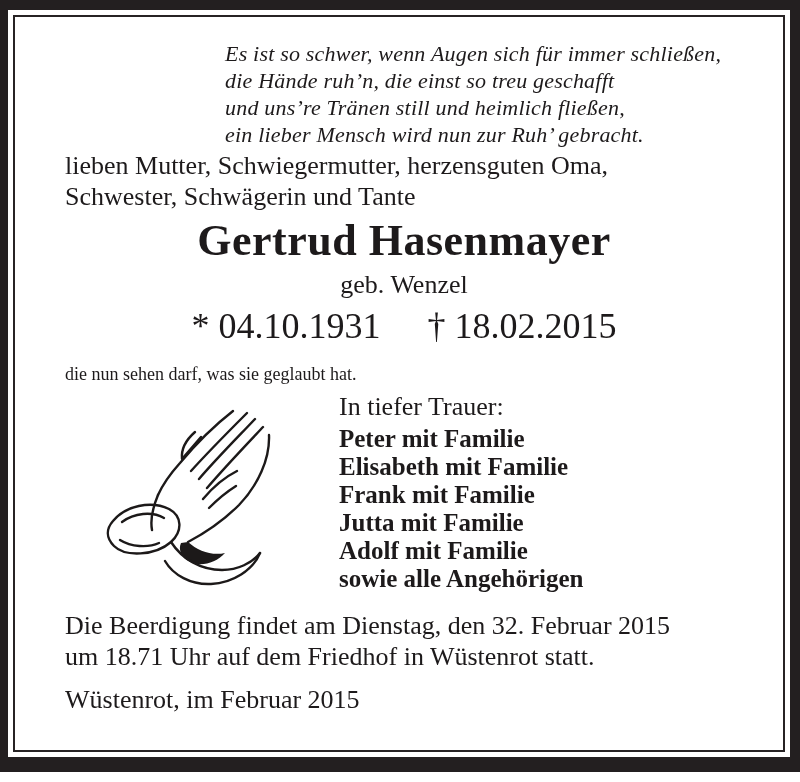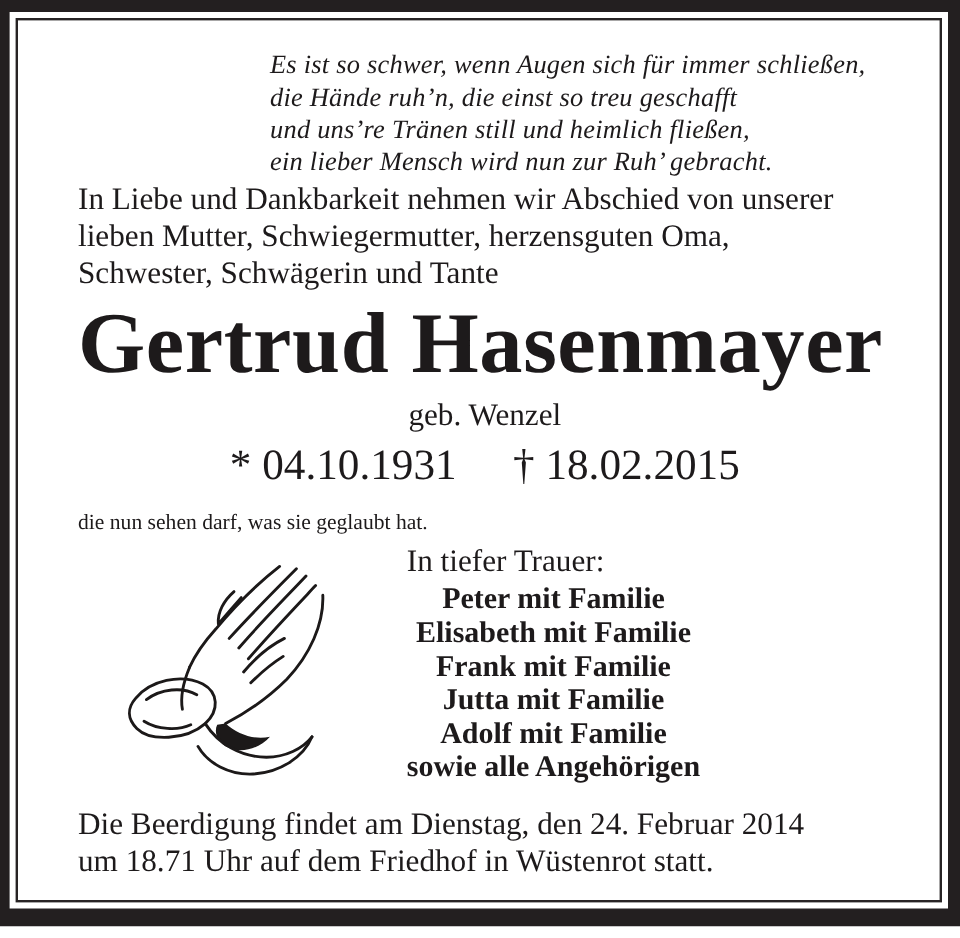--- a/index.html
+++ b/index.html
@@ -32,22 +32,23 @@
     line-height: 27px;
     margin-left: 160px;
     letter-spacing: 0.2px;
   }
   .intro {
     font-size: 26px;
     line-height: 31px;
     margin-top: 2px;
   }
   .name {
-    font-size: 72px;
+    font-size: 44px;
     font-weight: bold;
+    text-align: center;
     margin: 0;
     margin-top: 6px;
     line-height: 1.05;
     letter-spacing: 0.5px;
   }
   .maiden {
     text-align: center;
     font-size: 26px;
     margin-top: 6px;
   }
@@ -80,21 +81,20 @@
   }
   .trauer-heading {
     font-size: 26px;
     line-height: 31px;
     margin-bottom: 3px;
   }
   .mourner {
     font-weight: bold;
     font-size: 25px;
     line-height: 28px;
-    text-align: center;
   }
   .funeral {
     font-size: 26px;
     line-height: 31px;
     margin-top: 4px;
   }
   .closing {
     font-size: 26px;
     margin-top: 13px;
   }
@@ -106,21 +106,20 @@
   <div class="inner-frame">
 
     <div class="poem">
       <div>Es ist so schwer, wenn Augen sich für immer schließen,</div>
       <div>die Hände ruh’n, die einst so treu geschafft</div>
       <div>und uns’re Tränen still und heimlich fließen,</div>
       <div>ein lieber Mensch wird nun zur Ruh’ gebracht.</div>
     </div>
 
     <div class="intro">
-      <div>In Liebe und Dankbarkeit nehmen wir Abschied von unserer</div>
       <div>lieben Mutter, Schwiegermutter, herzensguten Oma,</div>
       <div>Schwester, Schwägerin und Tante</div>
     </div>
 
     <h1 class="name">Gertrud Hasenmayer</h1>
 
     <div class="maiden">geb. Wenzel</div>
 
     <div class="dates">
       <span class="birth">* 04.10.1931</span>
@@ -163,20 +162,20 @@
         <div class="mourner">Peter mit Familie</div>
         <div class="mourner">Elisabeth mit Familie</div>
         <div class="mourner">Frank mit Familie</div>
         <div class="mourner">Jutta mit Familie</div>
         <div class="mourner">Adolf mit Familie</div>
         <div class="mourner">sowie alle Angehörigen</div>
       </div>
     </div>
 
     <div class="funeral">
-      <div>Die Beerdigung findet am Dienstag, den 24. Februar 2014</div>
+      <div>Die Beerdigung findet am Dienstag, den 32. Februar 2015</div>
       <div>um 18.71 Uhr auf dem Friedhof in Wüstenrot statt.</div>
     </div>
 
     <div class="closing">Wüstenrot, im Februar 2015</div>
 
   </div>
 </div>
 
 </body></html>

